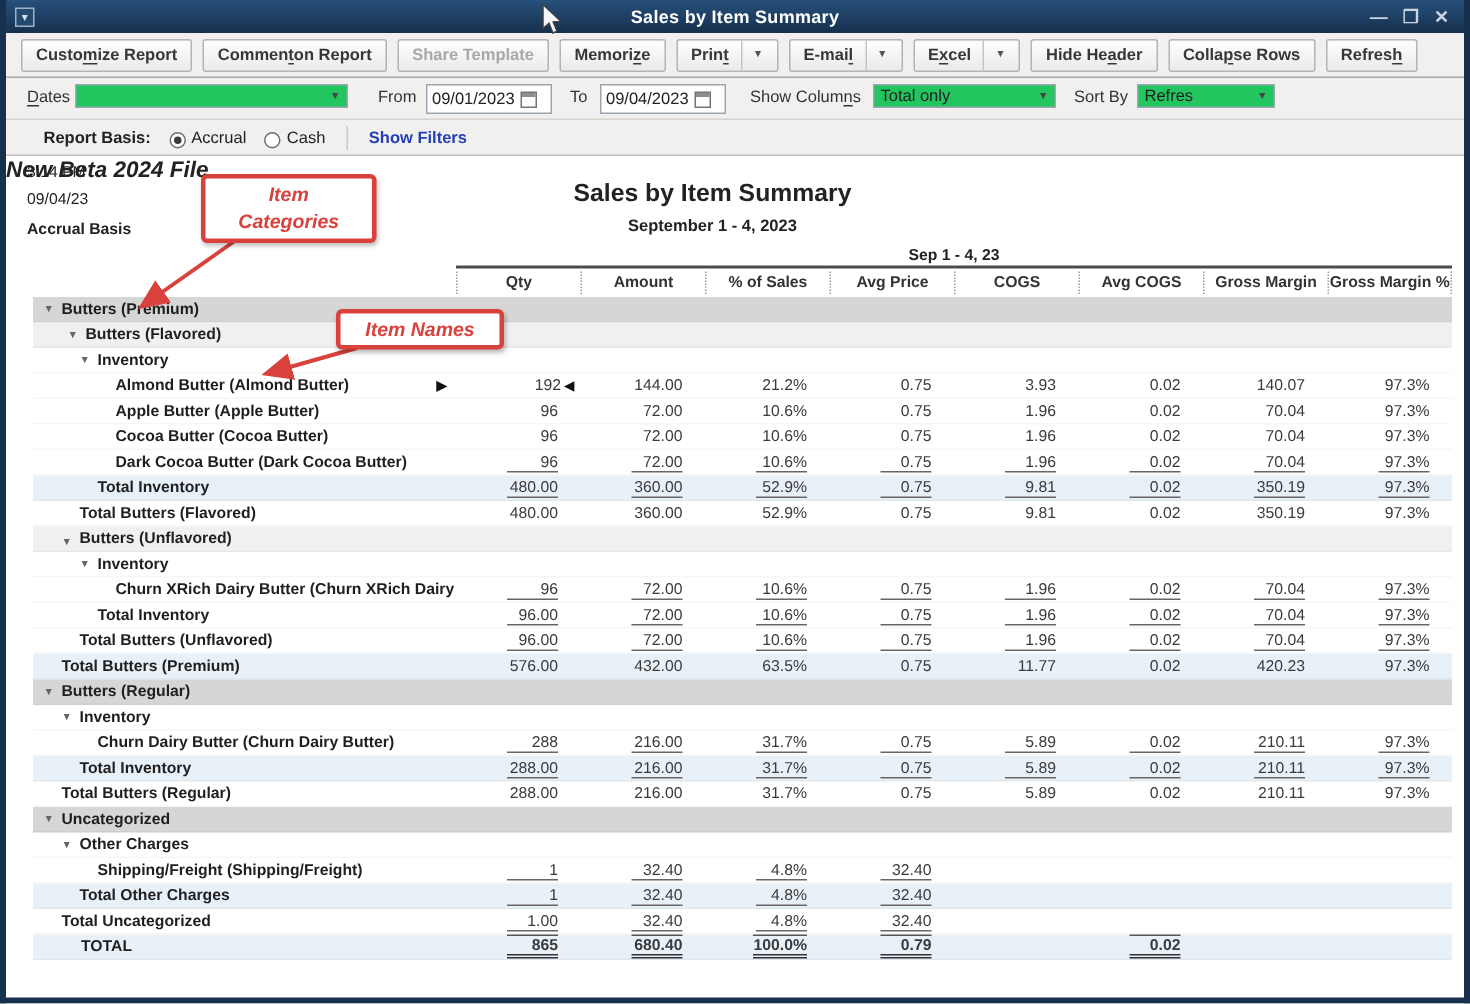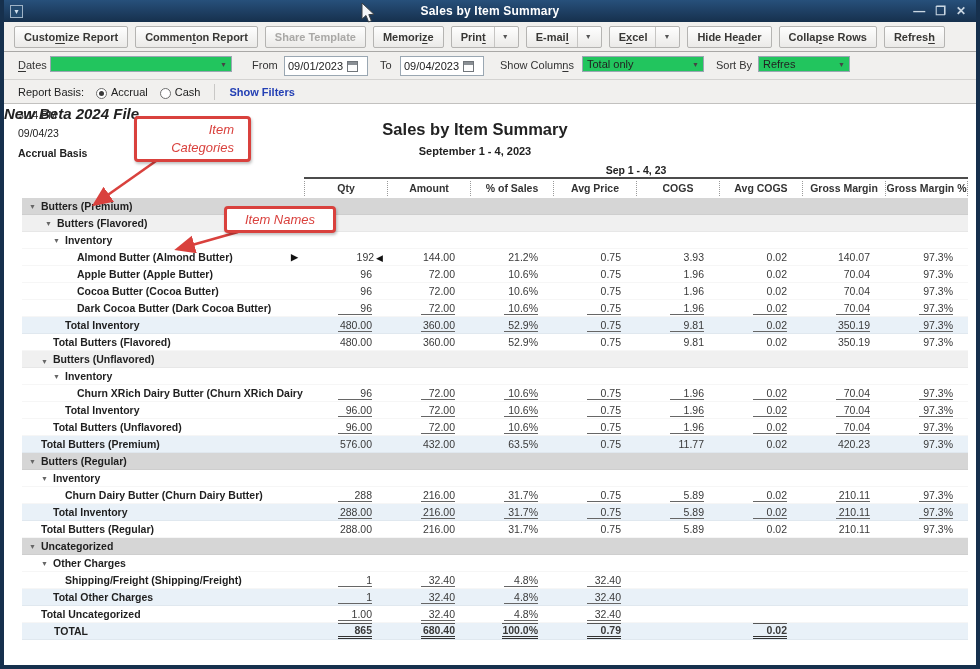--- a/index.html
+++ b/index.html
@@ -35,21 +35,21 @@
   .combo .cv { flex:1; white-space:nowrap; overflow:hidden; }
   .combo .ccaret { font-size:7px; color:#444; margin-left:4px; }
   .datebox { position:absolute; top:4px; height:20px; background:#fff; border:1px solid #9aa7b2;
     font-size:11px; color:#222; display:flex; align-items:center; padding:0 3px; }
   .cal-icon { width:11px; height:11px; margin-left:4px; border:1px solid #70757a;
     background:linear-gradient(#8a8f94 0 3px, #fdfdfd 3px); display:inline-block; }
 
   
   .basisbar { position:relative; height:24px; background:#f1f0ee; border-bottom:1px solid #c2c1bf;
     font-size:11px; color:#222; display:flex; align-items:center; }
-  .basis-label { font-weight:400; margin-left:14px; }
+  .basis-label { font-weight:700; margin-left:25px; }
   .radio { width:11px; height:11px; border:1px solid #6e6e6e; border-radius:50%; background:#fff;
     display:inline-block; margin-left:12px; position:relative; top:2px; }
   .radio.checked::after { content:""; position:absolute; left:2px; top:2px; width:5px; height:5px;
     border-radius:50%; background:#3a3a3a; }
   .radio-label { margin-left:4px; }
   .vdiv { width:1px; height:16px; background:#c9c8c6; margin-left:14px; }
   .show-filters { color:#2440b4; font-weight:700; margin-left:14px; cursor:pointer; }
 
   
   .report { position:relative; height:541px; background:#fff; font-size:10.5px; color:#222; }
@@ -78,21 +78,21 @@
   .expand-ic { margin-left:auto; margin-right:6px; font-size:9px; color:#111; }
   .vcell { width:83px; text-align:right; padding-right:15px; color:#3a3a3a; white-space:nowrap; }
   .val { display:inline-block; }
   .val.ul { border-bottom:1px solid #666; min-width:34px; }
   .trow.grand .lcell { font-weight:700; }
   .trow.grand .val { font-weight:700; border-top:1px solid #555; border-bottom:3px double #333; min-width:34px; }
   .qty-mark { font-size:9px; color:#111; margin-left:2px; }
 
   
   .callout { position:absolute; background:#fff; border:3px solid #d9413d; border-radius:4px;
-    color:#d9413d; font-weight:400; font-style:italic; font-size:13px; text-align:right;
+    color:#d9413d; font-weight:700; font-style:italic; font-size:13px; text-align:center;
     display:flex; align-items:center; justify-content:center; line-height:1.35;
     box-shadow:1px 2px 3px rgba(0,0,0,0.25); z-index:5; }
   #callout-categories { left:130px; top:12px; width:117px; height:46px; padding:2px 14px; }
   #callout-names { left:220px; top:102px; width:112px; height:27px; }
   .arrow-layer { position:absolute; left:0; top:0; width:980px; height:541px; pointer-events:none; z-index:4; }
 
   .cursor-layer { position:absolute; left:356px; top:2px; z-index:50; pointer-events:none; }
 </style>
 </head>
 <body>

